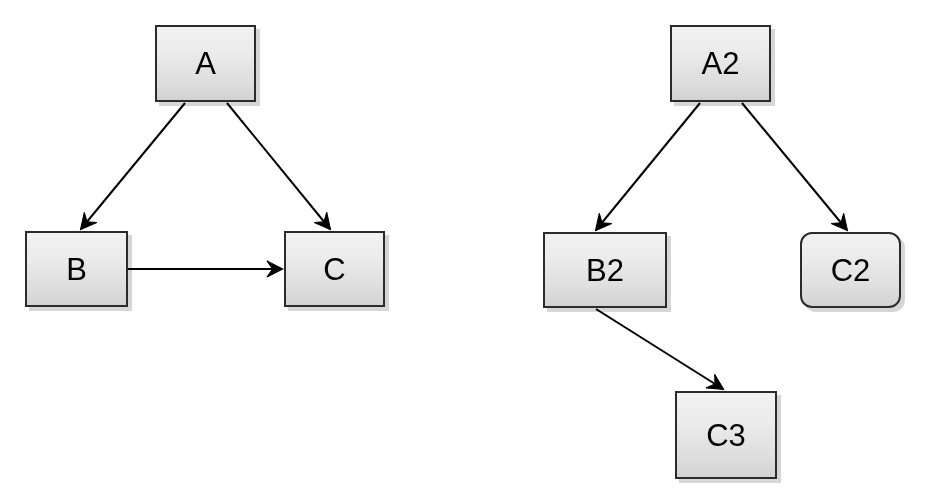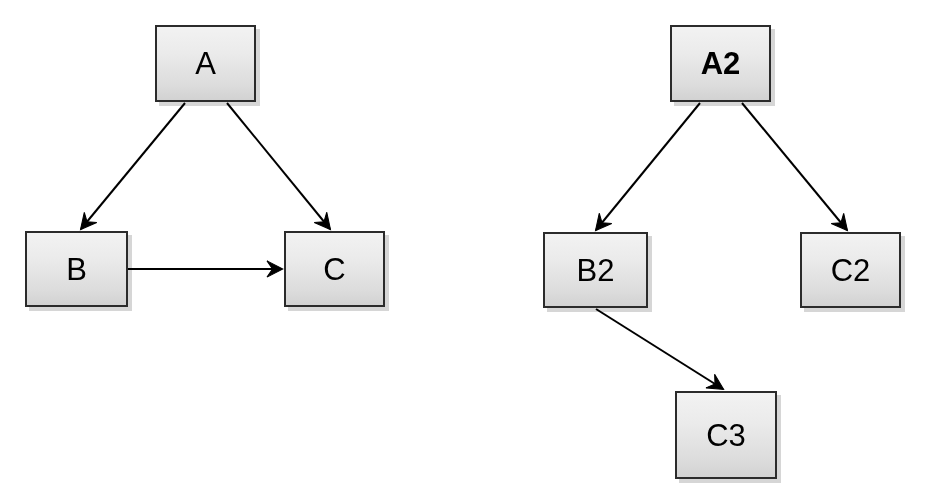--- a/index.html
+++ b/index.html
@@ -69,27 +69,27 @@
   <div id="nodes">
       <div class="node" style="left: 155px; top: 25px; width: 101px; height: 77px;">
         <span class="node-label">A</span>
       </div>
       <div class="node" style="left: 25px; top: 231px; width: 103px; height: 76px;">
         <span class="node-label">B</span>
       </div>
       <div class="node" style="left: 284px; top: 231px; width: 101px; height: 76px;">
         <span class="node-label">C</span>
       </div>
-      <div class="node" style="left: 670px; top: 25px; width: 101px; height: 77px; font-weight: bold;">
+      <div class="node" style="left: 670px; top: 25px; width: 101px; height: 77px;">
         <span class="node-label">A2</span>
       </div>
-      <div class="node" style="left: 543px; top: 232px; width: 105px; height: 76px;">
+      <div class="node" style="left: 543px; top: 232px; width: 124px; height: 76px;">
         <span class="node-label">B2</span>
       </div>
-      <div class="node" style="left: 800px; top: 232px; width: 101px; height: 76px;">
+      <div class="node" style="left: 800px; top: 232px; width: 101px; height: 76px; border-radius: 12px;">
         <span class="node-label">C2</span>
       </div>
       <div class="node" style="left: 675px; top: 391px; width: 102px; height: 88px;">
         <span class="node-label">C3</span>
       </div>
     </div>
 
 </div>
 
 </body></html>

